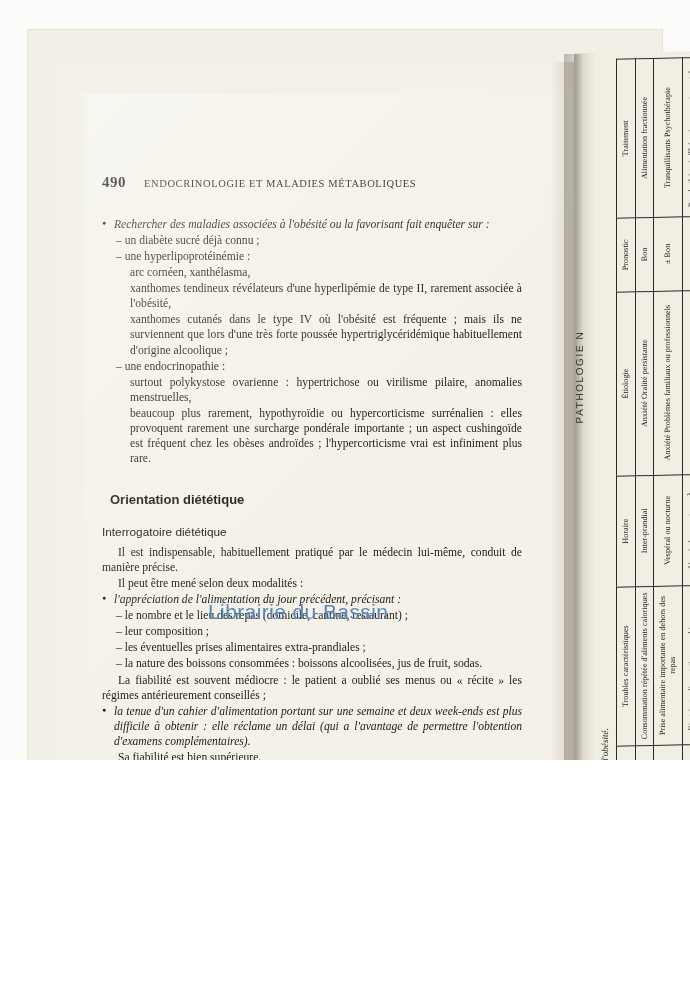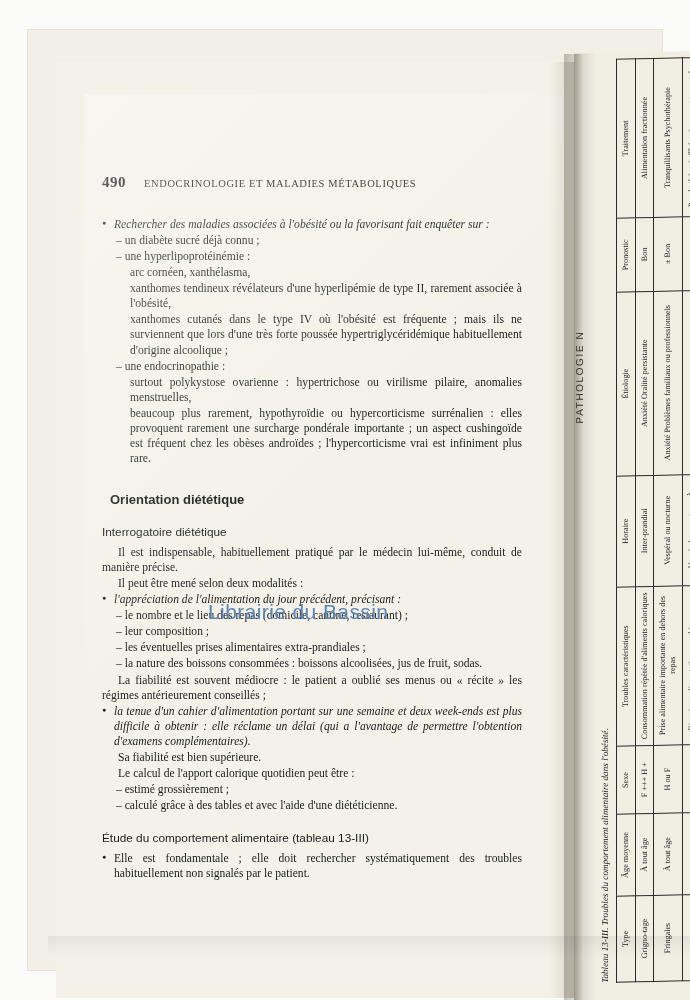--- a/index.html
+++ b/index.html
@@ -4,21 +4,21 @@
 <style>
   html,body{margin:0;padding:0;}
   body{
     width:690px;height:1000px;
     background:#ffffff;
     font-family:"Liberation Serif", serif;
     overflow:hidden;
   }
   .page{
     position:relative;
-    width:690px;height:1000px;
+    width:690px;height:760px;
     background:#0f172a;
     overflow:hidden;
   }
   
   .backdrop{
     position:absolute;inset:0;
     background:#fbfbf9;
   }
   
   .book{

